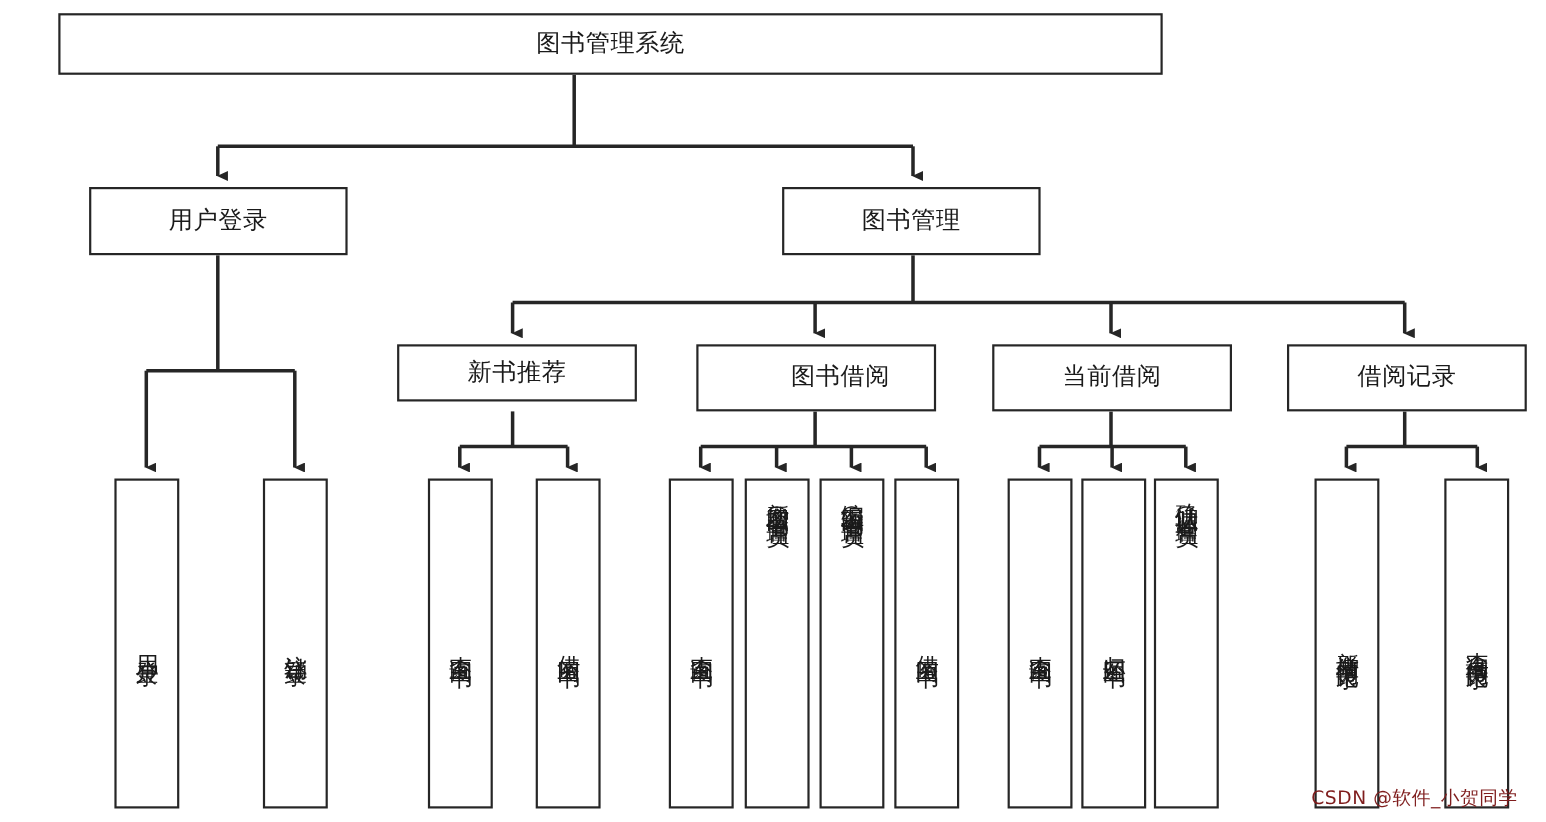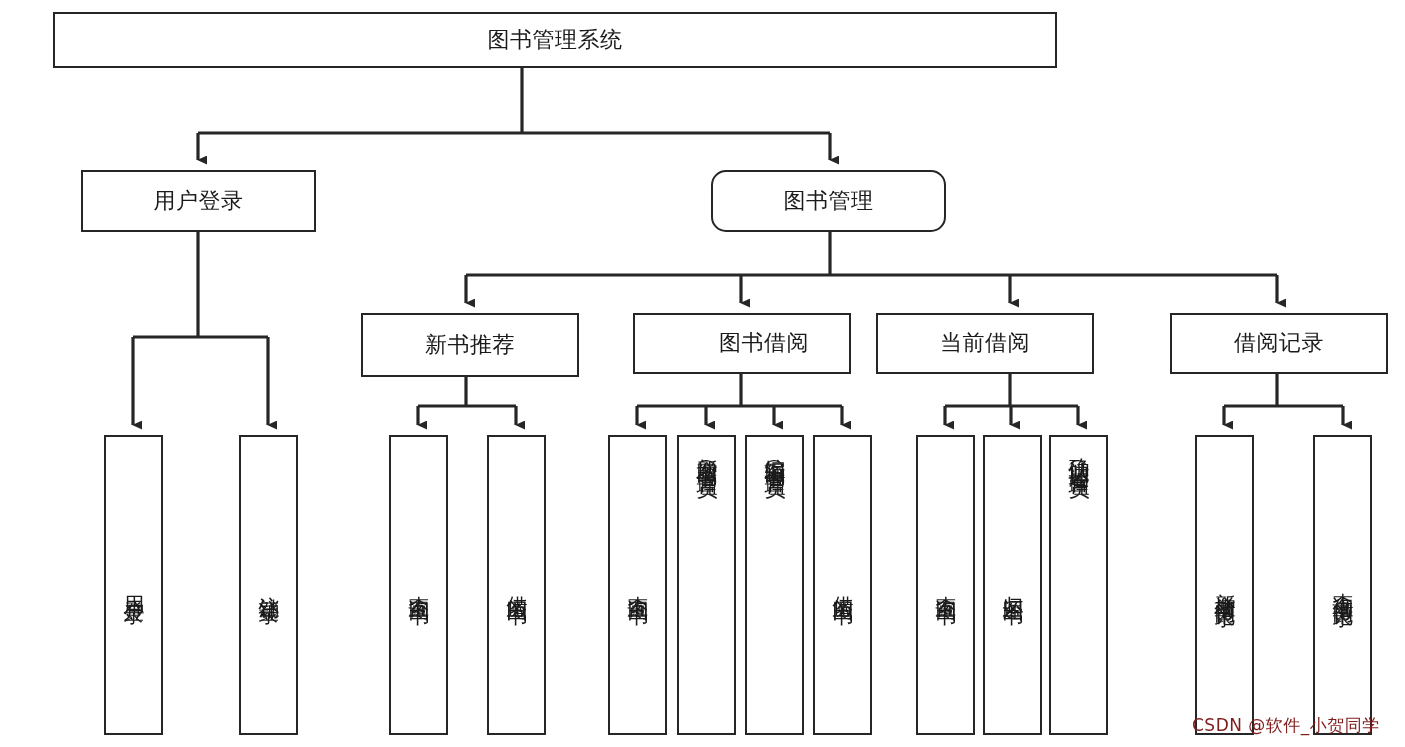--- a/index.html
+++ b/index.html
@@ -130,31 +130,31 @@
     </g>
   </svg>
 
   <div class="node-box" style="left:20px; top:12px; width:1004px; height:56px;margin-left:33px;">
     <span class="node-label-h">图书管理系统</span>
   </div>
 
   <div class="node-box" style="left:81px; top:170px; width:235px; height:62px;">
     <span class="node-label-h">用户登录</span>
   </div>
-  <div class="node-box" style="left:711px; top:170px; width:235px; height:62px;border-radius:15px;">
+  <div class="node-box" style="left:711px; top:170px; width:235px; height:62px;">
     <span class="node-label-h">图书管理</span>
   </div>
 
-  <div class="node-box" style="left:361px; top:313px; width:218px; height:64px;">
+  <div class="node-box" style="left:361px; top:313px; width:218px; height:52px;">
     <span class="node-label-h">新书推荐</span>
   </div>
   <div class="node-box" style="left:633px; top:313px; width:218px; height:61px;padding-left:44px;">
     <span class="node-label-h">图书借阅</span>
   </div>
-  <div class="node-box" style="left:876px; top:313px; width:218px; height:61px;">
+  <div class="node-box" style="left:902px; top:313px; width:218px; height:61px;">
     <span class="node-label-h">当前借阅</span>
   </div>
   <div class="node-box" style="left:1170px; top:313px; width:218px; height:61px;">
     <span class="node-label-h">借阅记录</span>
   </div>
 
   <div class="node-box leaf-box center-v" style="left:104px; top:435px; width:59px; height:300px;">
     <span class="node-label-v">用户登录</span>
   </div>
   <div class="node-box leaf-box center-v" style="left:239px; top:435px; width:59px; height:300px;">

